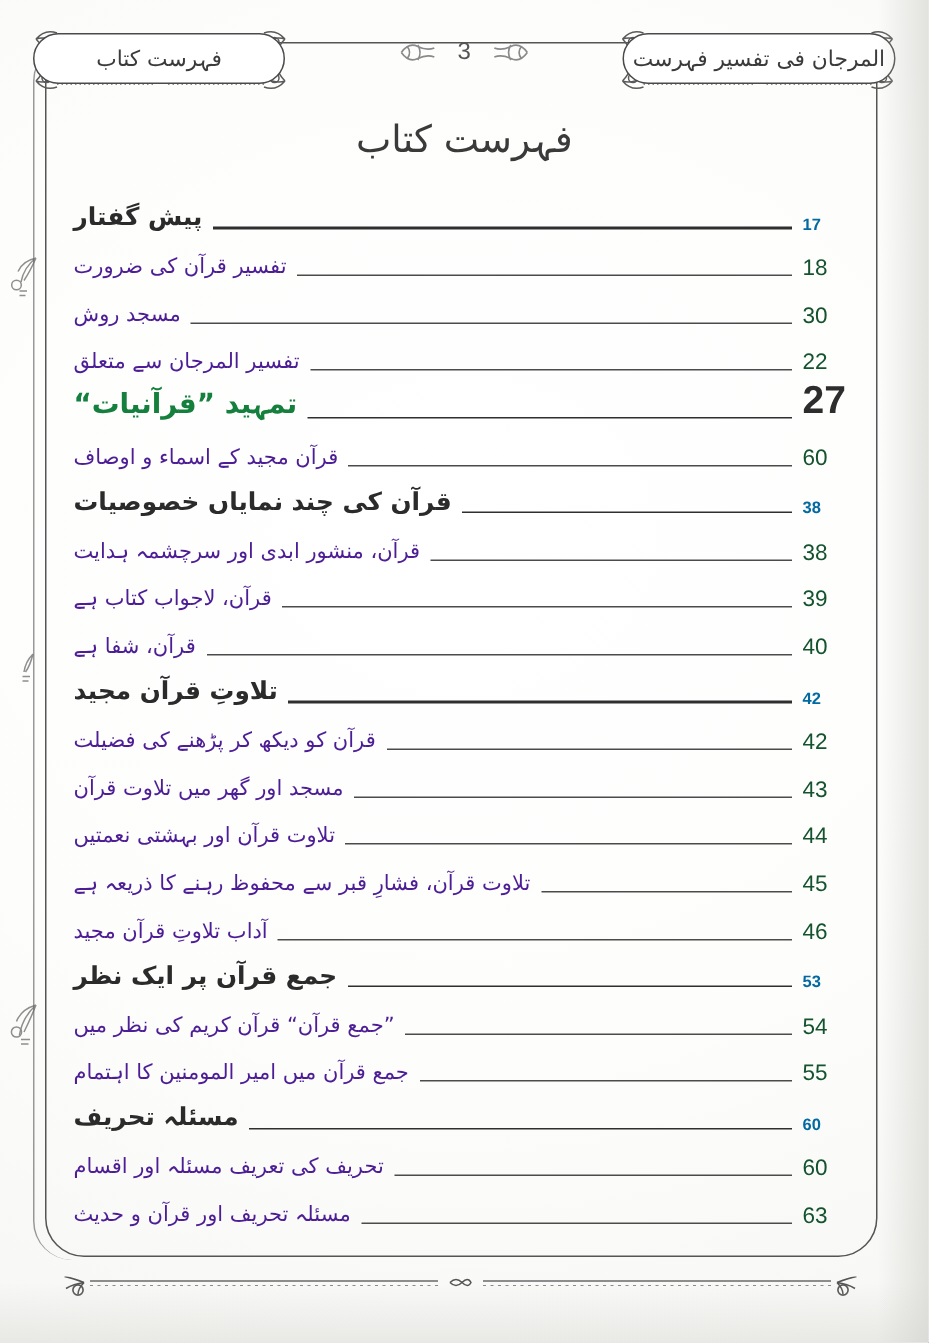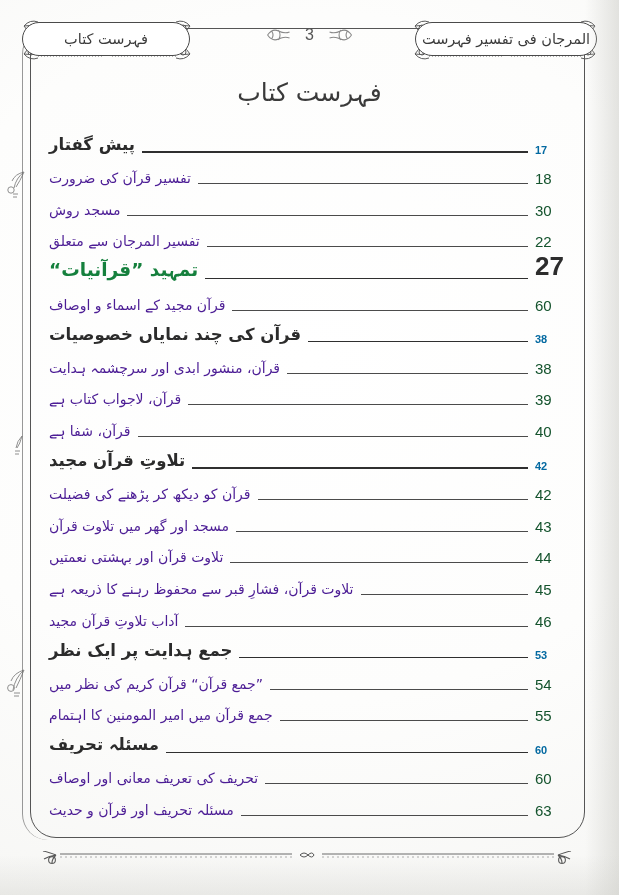--- a/index.html
+++ b/index.html
@@ -315,41 +315,41 @@
       <div class="toc-title">تلاوت قرآن، فشارِ قبر سے محفوظ رہنے کا ذریعہ ہے</div>
       <div class="toc-leader"></div>
       <div class="toc-page">45</div>
     </div>
     <div class="toc-row level-2">
       <div class="toc-title">آداب تلاوتِ قرآن مجید</div>
       <div class="toc-leader"></div>
       <div class="toc-page">46</div>
     </div>
     <div class="toc-row level-1">
-      <div class="toc-title">جمع ہدایت پر ایک نظر</div>
+      <div class="toc-title">جمع قرآن پر ایک نظر</div>
       <div class="toc-leader"></div>
       <div class="toc-page">53</div>
     </div>
     <div class="toc-row level-2">
       <div class="toc-title">”جمع قرآن“ قرآن کریم کی نظر میں</div>
       <div class="toc-leader"></div>
       <div class="toc-page">54</div>
     </div>
     <div class="toc-row level-2">
       <div class="toc-title">جمع قرآن میں امیر المومنین کا اہتمام</div>
       <div class="toc-leader"></div>
       <div class="toc-page">55</div>
     </div>
     <div class="toc-row level-1">
       <div class="toc-title">مسئلہ تحریف</div>
       <div class="toc-leader"></div>
       <div class="toc-page">60</div>
     </div>
     <div class="toc-row level-2">
-      <div class="toc-title">تحریف کی تعریف معانی اور اوصاف</div>
+      <div class="toc-title">تحریف کی تعریف مسئلہ اور اقسام</div>
       <div class="toc-leader"></div>
       <div class="toc-page">60</div>
     </div>
     <div class="toc-row level-2">
       <div class="toc-title">مسئلہ تحریف اور قرآن و حدیث</div>
       <div class="toc-leader"></div>
       <div class="toc-page">63</div>
     </div>
   </div>
 

